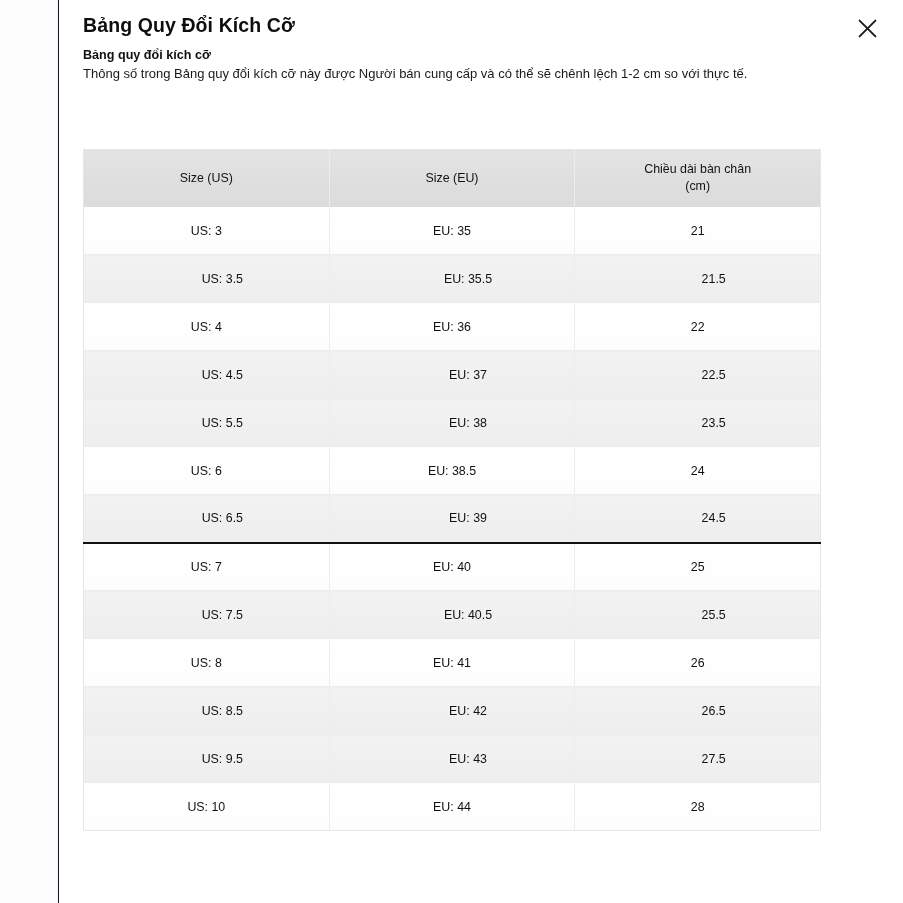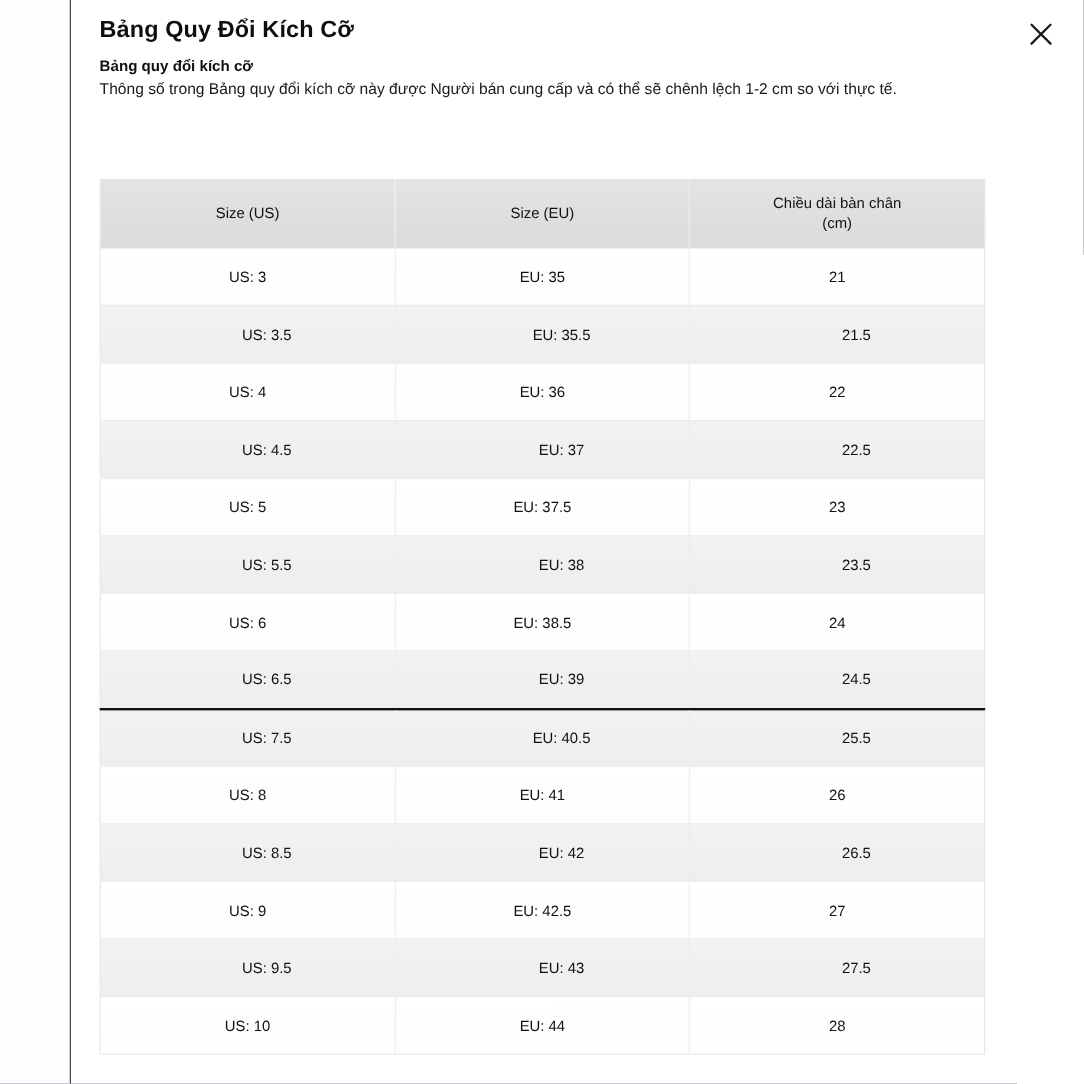--- a/index.html
+++ b/index.html
@@ -219,60 +219,55 @@
           <tr class="row-even">
             <td><span class="cell-text">US: 4</span></td>
             <td><span class="cell-text">EU: 36</span></td>
             <td><span class="cell-text">22</span></td>
           </tr>
           <tr class="row-odd">
             <td><span class="cell-text">US: 4.5</span></td>
             <td><span class="cell-text">EU: 37</span></td>
             <td><span class="cell-text">22.5</span></td>
           </tr>
-          <tr class="row-even">
-            <td><span class="cell-text">US: 5</span></td>
-            <td><span class="cell-text">EU: 37.5</span></td>
-            <td><span class="cell-text">23</span></td>
-          </tr>
           <tr class="row-odd">
             <td><span class="cell-text">US: 5.5</span></td>
             <td><span class="cell-text">EU: 38</span></td>
             <td><span class="cell-text">23.5</span></td>
           </tr>
           <tr class="row-even">
             <td><span class="cell-text">US: 6</span></td>
             <td><span class="cell-text">EU: 38.5</span></td>
             <td><span class="cell-text">24</span></td>
           </tr>
           <tr class="row-odd divider-after">
             <td><span class="cell-text">US: 6.5</span></td>
             <td><span class="cell-text">EU: 39</span></td>
             <td><span class="cell-text">24.5</span></td>
           </tr>
+          <tr class="row-even">
+            <td><span class="cell-text">US: 7</span></td>
+            <td><span class="cell-text">EU: 40</span></td>
+            <td><span class="cell-text">25</span></td>
+          </tr>
           <tr class="row-odd">
             <td><span class="cell-text">US: 7.5</span></td>
             <td><span class="cell-text">EU: 40.5</span></td>
             <td><span class="cell-text">25.5</span></td>
           </tr>
           <tr class="row-even">
             <td><span class="cell-text">US: 8</span></td>
             <td><span class="cell-text">EU: 41</span></td>
             <td><span class="cell-text">26</span></td>
           </tr>
           <tr class="row-odd">
             <td><span class="cell-text">US: 8.5</span></td>
             <td><span class="cell-text">EU: 42</span></td>
             <td><span class="cell-text">26.5</span></td>
           </tr>
-          <tr class="row-even">
-            <td><span class="cell-text">US: 9</span></td>
-            <td><span class="cell-text">EU: 42.5</span></td>
-            <td><span class="cell-text">27</span></td>
-          </tr>
           <tr class="row-odd">
             <td><span class="cell-text">US: 9.5</span></td>
             <td><span class="cell-text">EU: 43</span></td>
             <td><span class="cell-text">27.5</span></td>
           </tr>
           <tr class="row-even">
             <td><span class="cell-text">US: 10</span></td>
             <td><span class="cell-text">EU: 44</span></td>
             <td><span class="cell-text">28</span></td>
           </tr>

